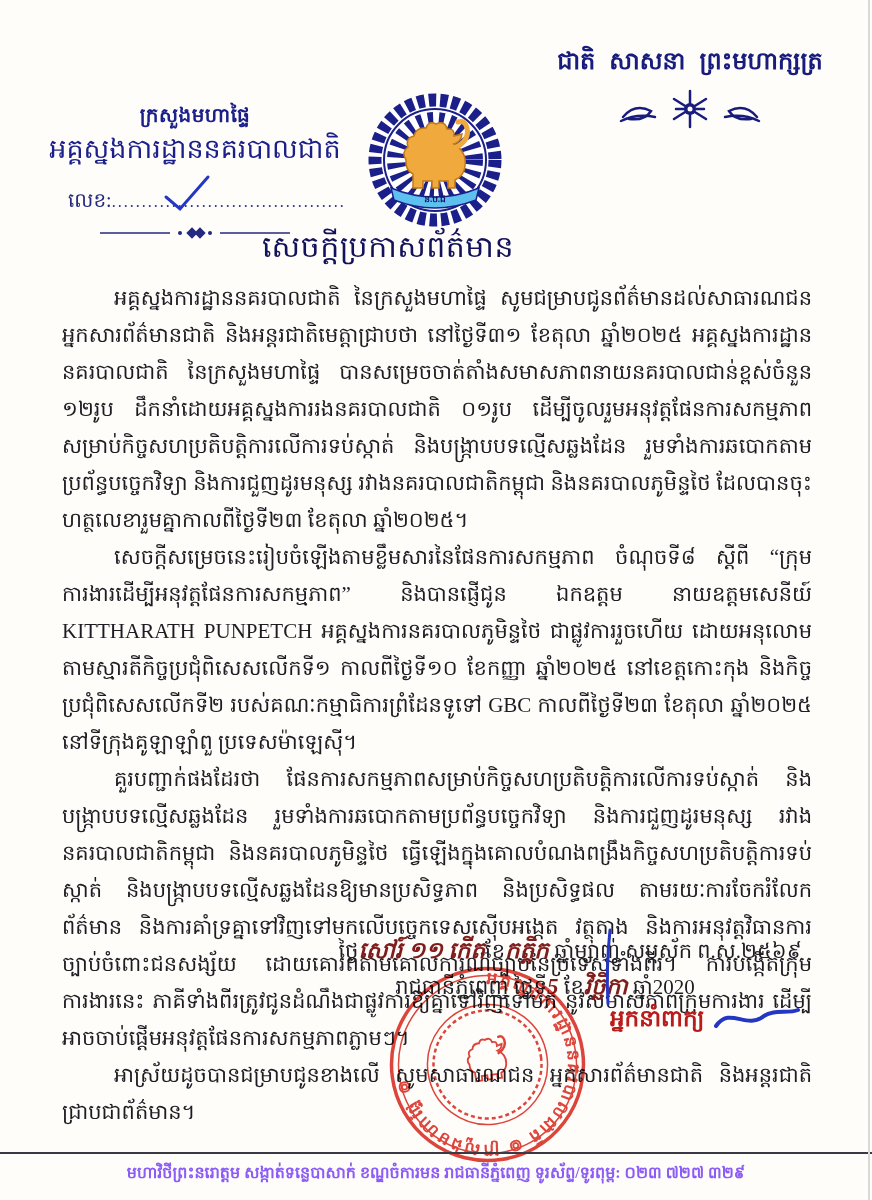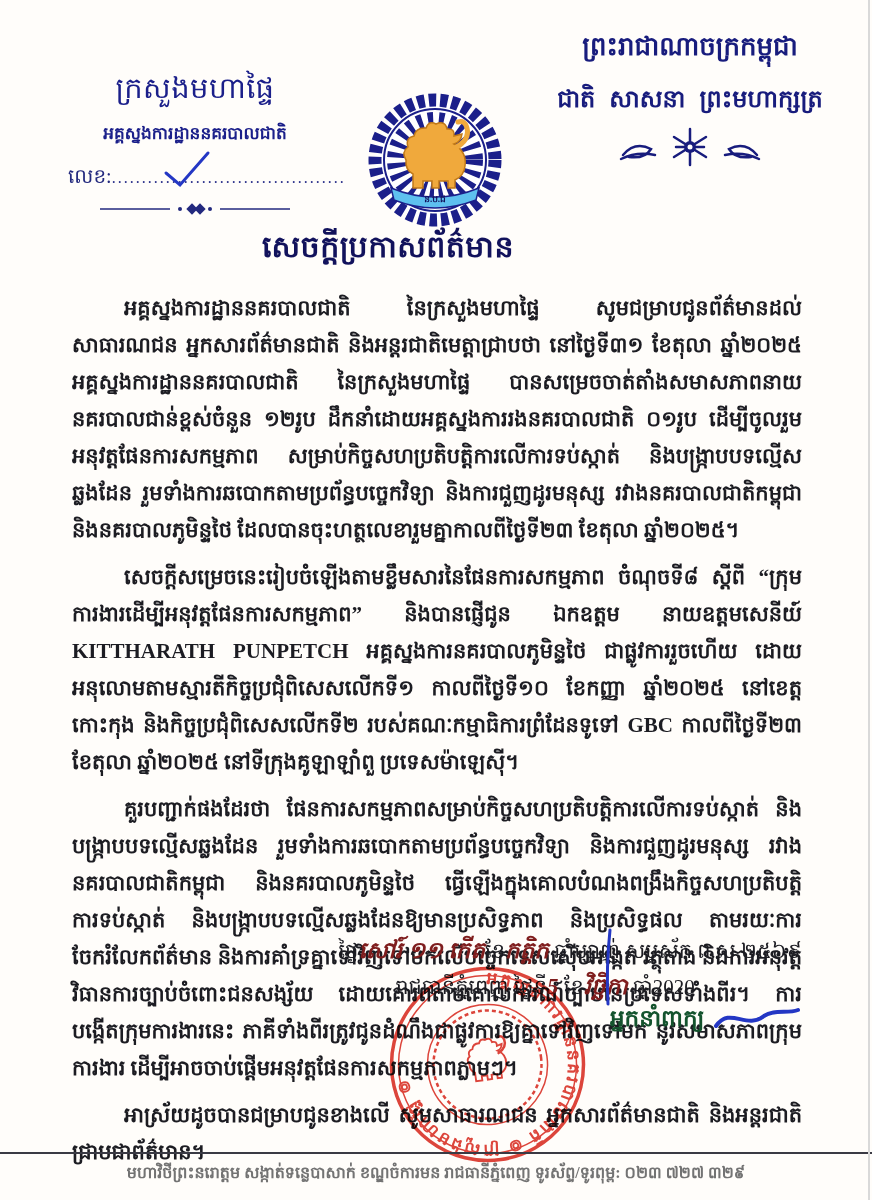--- a/index.html
+++ b/index.html
@@ -3,53 +3,53 @@
 <meta charset="utf-8">
 <style>
   * { margin:0; padding:0; box-sizing:border-box; }
   body { background:#e8e8e8; font-family:"Liberation Serif", serif; }
   .page {
     position:relative; width:872px; height:1200px; margin:0 auto;
     background:#fffdfa; overflow:hidden; color:#1d1d24;
   }
   
   .lh-left { position:absolute; left:40px; top:70px; width:310px; text-align:center; color:#1b1f8a; }
-  .lh-left .l1 { font-size:29px; font-weight:normal; letter-spacing:.5px; }
-  .lh-left .l2 { font-size:17px; font-weight:bold; margin-top:10px; }
+  .lh-left .l1 { font-size:20px; font-weight:bold; letter-spacing:.5px;margin-top:32px; }
+  .lh-left .l2 { font-size:27px; font-weight:normal; }
   .lekh-row { position:relative; margin-top:16px; text-align:left; padding-left:28px; font-size:20px; color:#23297e; }
   .lekh-row .dots { letter-spacing:2px; font-size:16px; color:#2a2f8a; }
   .check-svg { position:absolute; left:120px; top:-14px; }
   .divider-svg { display:block; margin:8px auto 0; }
   
   .lh-right { position:absolute; left:525px; top:30px; width:330px; text-align:center; color:#181c7d; }
   .lh-right .l1 { font-size:26px; font-weight:bold; }
   .lh-right .l2 { font-size:24px; font-weight:bold; margin-top:16px; word-spacing:8px; }
   .flourish-svg { display:block; margin:6px auto 0; }
   
   .logo { position:absolute; left:363px; top:92px; }
   
   .doc-title { position:absolute; left:0; top:228px; width:776px; text-align:center;
-    font-size:30px; font-weight:bold; color:#12125c; letter-spacing:.5px; }
+    font-size:30px; font-weight:normal; color:#12125c; letter-spacing:.5px; }
   
   .body-text { position:absolute; left:62px; top:280px; width:750px;
     font-size:21px; line-height:37px; text-align:justify; color:#1c1c22; }
-  .body-text p { text-indent:52px; margin:10px;font-weight:bold; }
+  .body-text p { text-indent:52px; margin:0; }
   
   .date-line1 { position:absolute; left:310px; top:936px; width:520px; text-align:center; font-size:21px; color:#1c1c22; white-space:nowrap; }
   .date-line2 { position:absolute; left:330px; top:972px; width:430px; text-align:center; font-size:21px; color:#1c1c22; white-space:nowrap; }
   .hand { color:#7f1d1d; font-style:italic; font-weight:bold; font-size:23px; }
-  .spokesperson { position:absolute; left:610px; top:1004px; font-size:23px; font-weight:bold; color:#14532d; }
+  .spokesperson { position:absolute; left:610px; top:1004px; font-size:23px; font-weight:bold; color:#b91c1c; }
   .sig-svg { position:absolute; left:712px; top:1000px; }
   .pen-stroke { position:absolute; left:598px; top:928px; }
   
   .stamp { position:absolute; left:385px; top:962px; opacity:.9; mix-blend-mode:multiply; transform:rotate(-8deg); }
   
   .footer-rule { position:absolute; left:0; top:1152px; width:872px; height:2px; background:#3a3a44; }
   .footer-text { position:absolute; left:0; top:1162px; width:872px; text-align:center;
-    font-size:16px; color:#737373; font-weight:bold; }
+    font-size:16px; color:#8b5cf6; font-weight:bold; }
   .scan-edge { position:absolute; right:2px; top:0; width:2px; height:1200px; background:#d9d9d9; }
 </style>
 </head>
 <body>
 
 <div class="page">
 
   <div class="lh-left">
     <div class="l1">ក្រសួងមហាផ្ទៃ</div>
     <div class="l2">អគ្គស្នងការដ្ឋាននគរបាលជាតិ</div>
@@ -63,21 +63,20 @@
       <line x1="0" y1="8" x2="70" y2="8" stroke="#23297e" stroke-width="1.5"></line>
       <line x1="120" y1="8" x2="190" y2="8" stroke="#23297e" stroke-width="1.5"></line>
       <circle cx="80" cy="8" r="2" fill="#23297e"></circle>
       <rect x="88" y="4" width="8" height="8" transform="rotate(45 92 8)" fill="#23297e"></rect>
       <rect x="96" y="4" width="8" height="8" transform="rotate(45 100 8)" fill="#23297e"></rect>
       <circle cx="110" cy="8" r="2" fill="#23297e"></circle>
     </svg>
   </div>
 
   <div class="lh-right">
-    <div class="l1">ព្រះរាជាណាចក្រកម្ពុជា</div>
     <div class="l2">ជាតិ សាសនា ព្រះមហាក្សត្រ</div>
     <svg class="flourish-svg" width="150" height="44" viewBox="0 0 150 44">
       <g stroke="#181c7d" fill="none" stroke-width="2.5" stroke-linecap="round">
         <path d="M8 30 q12 -14 28 -6 q-6 10 -22 8"></path>
         <path d="M6 34 q16 -8 34 -4"></path>
         <path d="M142 30 q-12 -14 -28 -6 q6 10 22 8"></path>
         <path d="M144 34 q-16 -8 -34 -4"></path>
       </g>
       <g stroke="#181c7d" stroke-width="2.5" stroke-linecap="round">
         <line x1="75" y1="4" x2="75" y2="40"></line>

